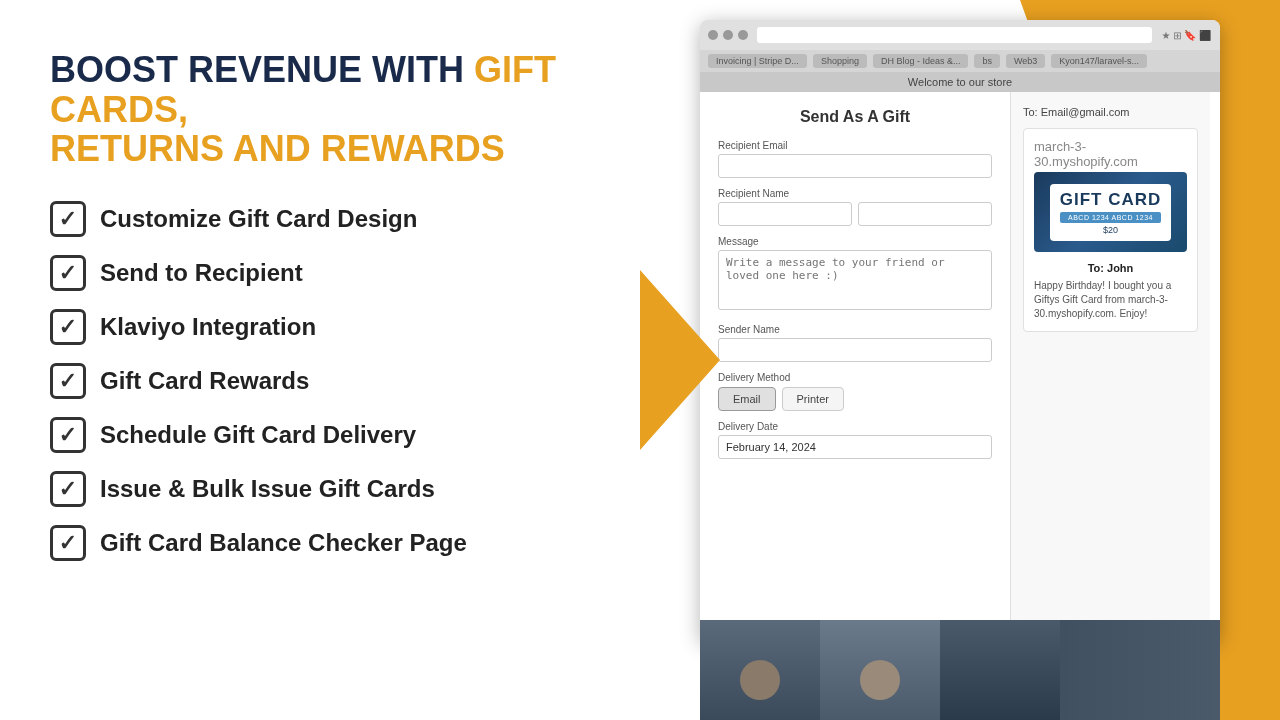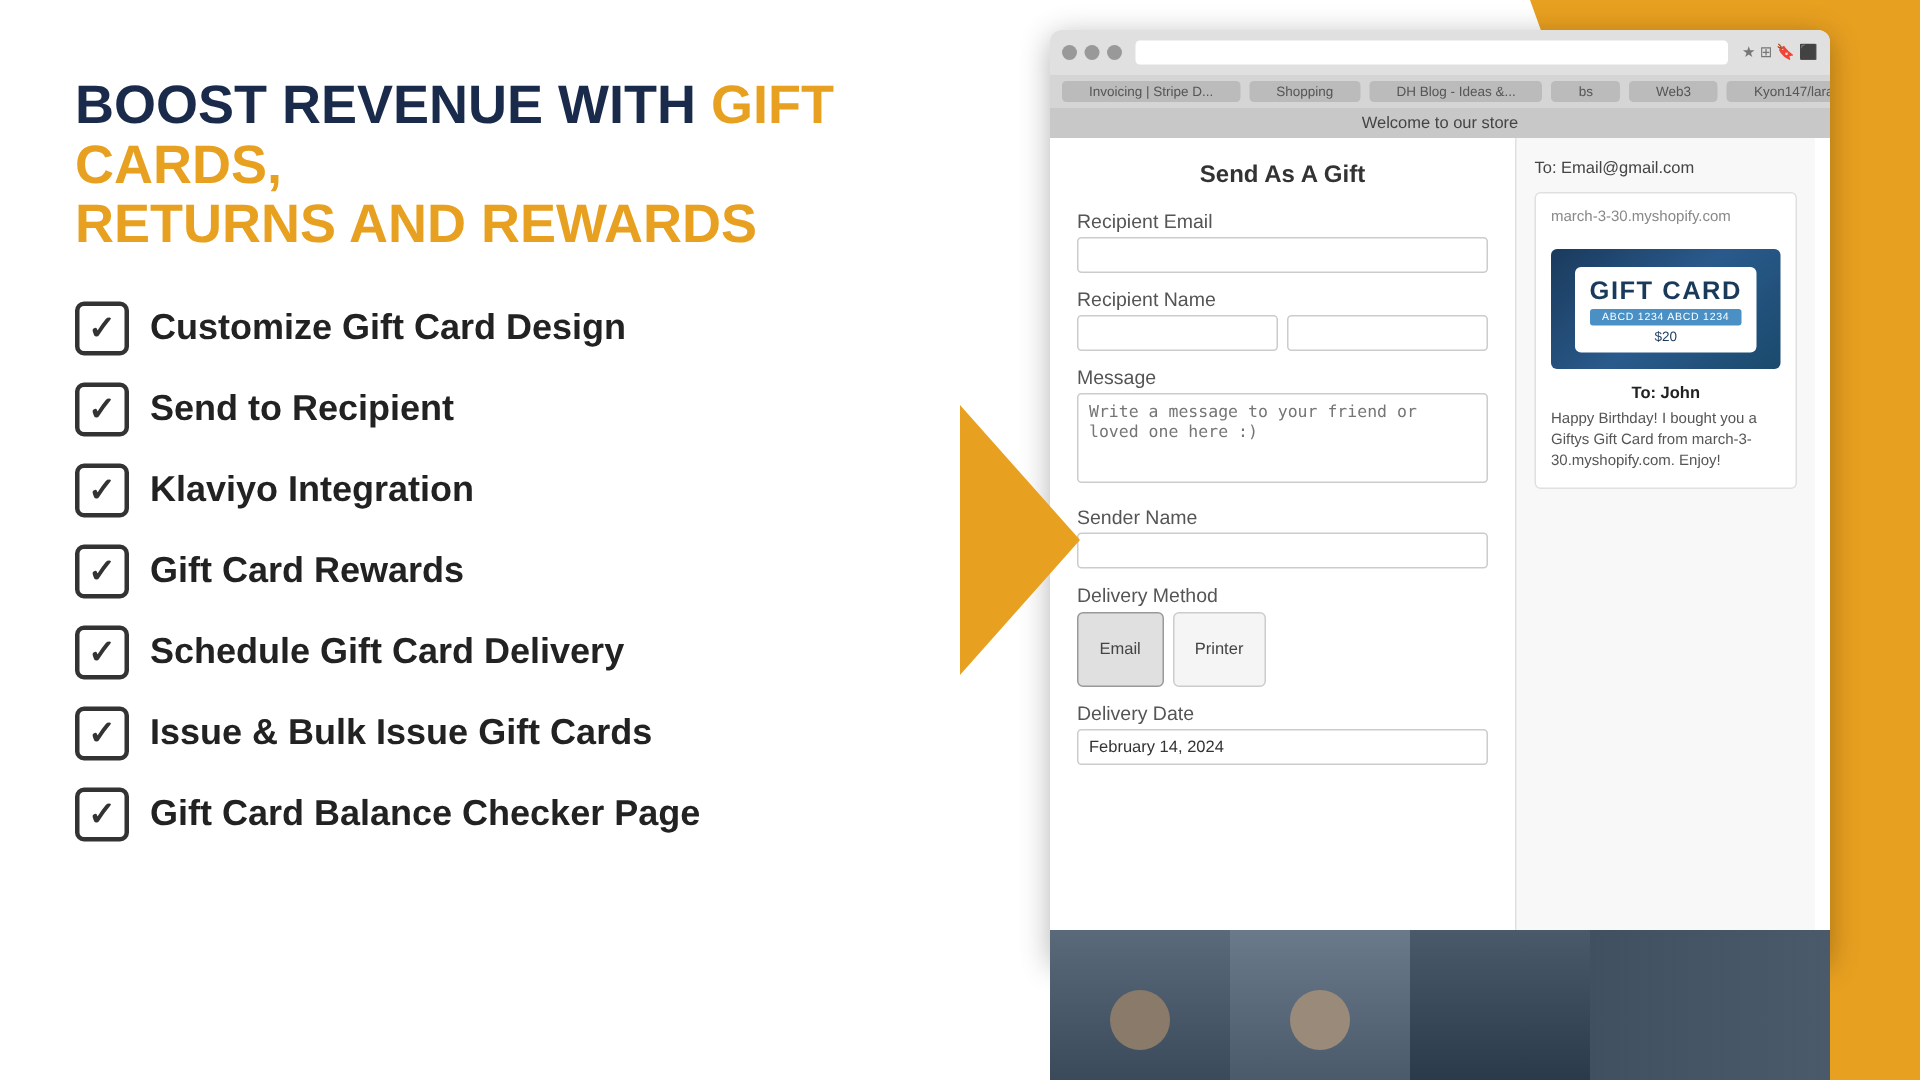--- a/index.html
+++ b/index.html
@@ -156,21 +156,21 @@
       align-items: center;
       padding: 0 8px;
       gap: 6px;
       font-size: 9px;
       color: #555;
       overflow: hidden;
     }
 
     .bookmark-item {
       background: #bbb;
-      padding: 2px 18px;
+      padding: 2px 8px;
       border-radius: 3px;
       font-size: 9px;
       white-space: nowrap;
     }
 
     .store-banner {
       background: #c8c8c8;
       text-align: center;
       padding: 4px;
       font-size: 11px;
@@ -198,21 +198,21 @@
       color: #333;
       text-align: center;
       margin-bottom: 14px;
     }
 
     .form-group {
       margin-bottom: 10px;
     }
 
     .form-label {
-      font-size: 13px;
+      font-size: 10px;
       color: #555;
       margin-bottom: 3px;
       display: block;
     }
 
     .form-input {
       width: 100%;
       border: 1px solid #ccc;
       border-radius: 3px;
       padding: 5px 7px;
@@ -242,21 +242,21 @@
       resize: none;
     }
 
     .delivery-buttons {
       display: flex;
       gap: 6px;
       margin-top: 4px;
     }
 
     .delivery-btn {
-      padding: 18px 14px;
+      padding: 5px 14px;
       border: 1px solid #ccc;
       border-radius: 4px;
       font-size: 11px;
       cursor: pointer;
       background: #f5f5f5;
       color: #444;
     }
 
     .delivery-btn.active {
       background: #e0e0e0;
@@ -280,23 +280,23 @@
 
     .email-card {
       background: #fff;
       border: 1px solid #e0e0e0;
       border-radius: 4px;
       padding: 10px;
       font-size: 10px;
     }
 
     .email-domain {
-      font-size: 10px;
+      font-size: 13px;
       color: #888;
-      margin-bottom: 16px;
+      margin-bottom: 3px;
     }
 
     .email-card-title {
       font-size: 13px;
       font-weight: 700;
       color: #222;
       margin-bottom: 8px;
       line-height: 1.2;
     }
 

